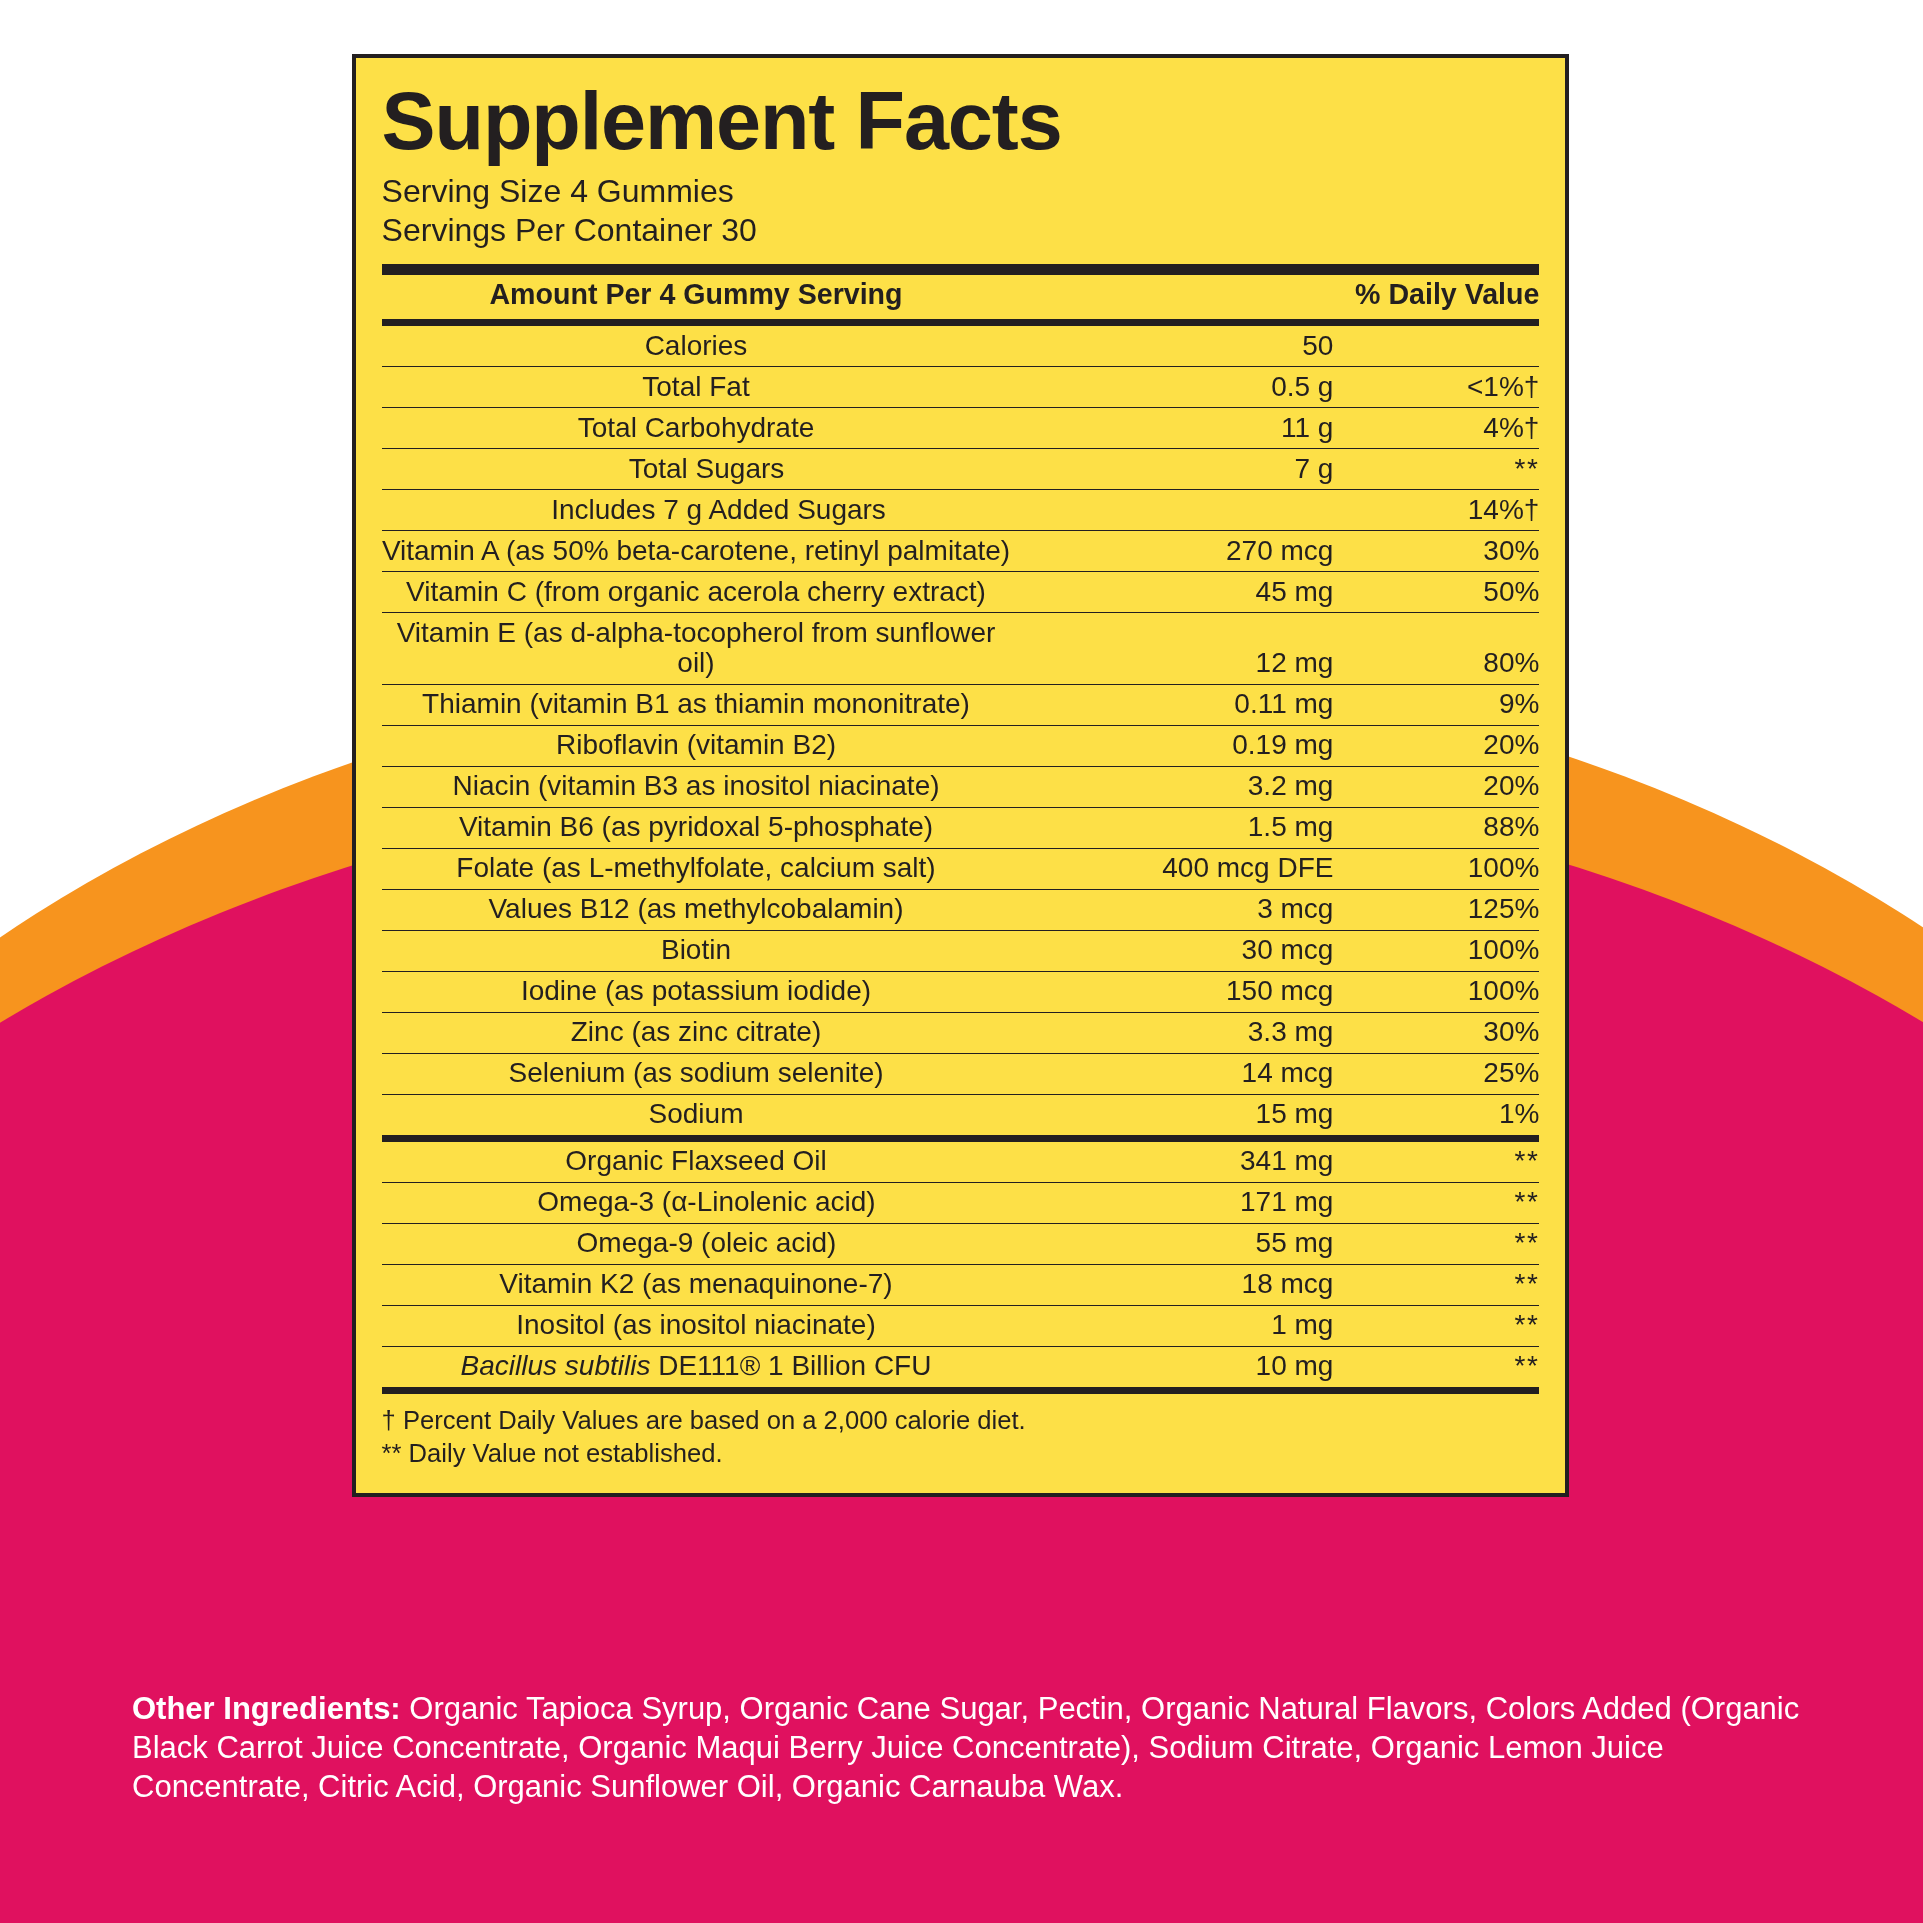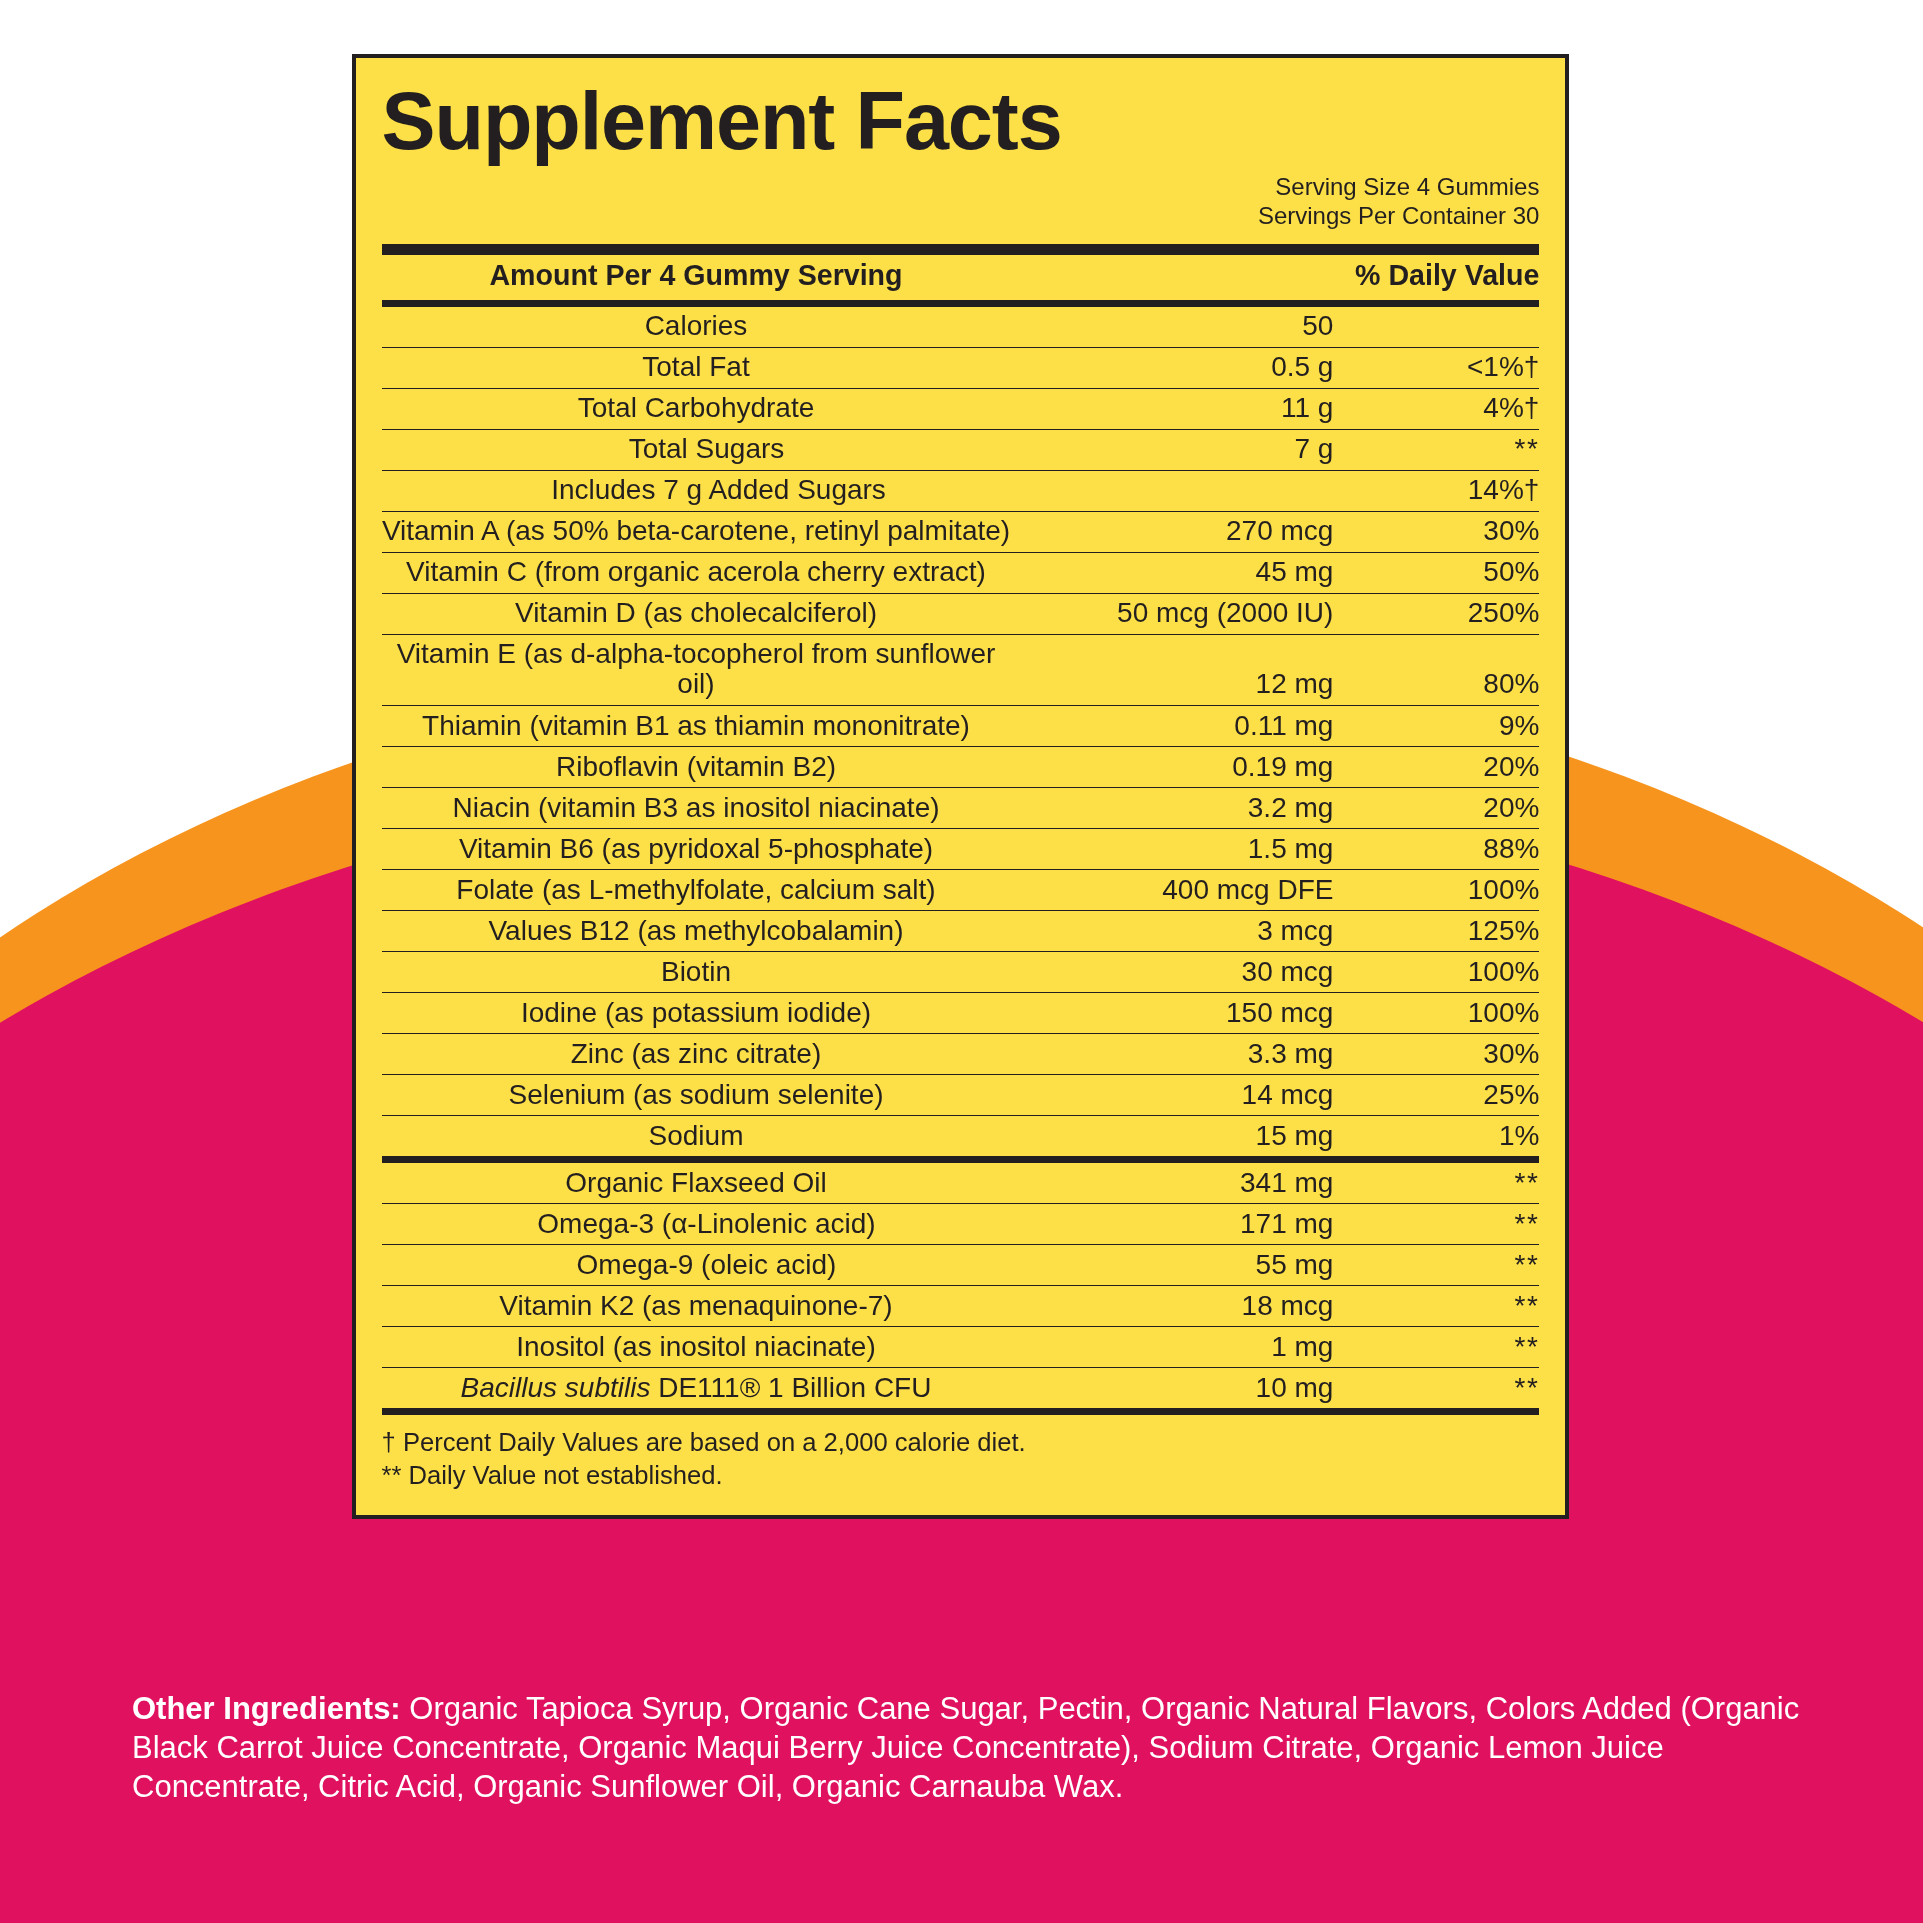--- a/index.html
+++ b/index.html
@@ -65,24 +65,23 @@
   .title {
     font-size: 81px;
     line-height: 1.0;
     font-weight: bold;
     letter-spacing: -1.1px;
     color: #231f20;
     margin: 6px 0 10.5px 0;
     white-space: nowrap;
   }
   .serving-line {
-    font-size: 24px;
+    font-size: 32px;
     line-height: 1.22;
     color: #231f20;
-    text-align: right;
   }
   .rule-thick {
     height: 11.3px;
     background: #231f20;
     margin-top: 13.5px;
   }
   .rule-med {
     height: 6.8px;
     background: #231f20;
   }
@@ -202,25 +201,20 @@
           <td class="c-name">Vitamin A (as 50% beta-carotene, retinyl palmitate)</td>
           <td class="c-amt">270 mcg</td>
           <td class="c-dv">30%</td>
         </tr>
         <tr>
           <td class="c-name">Vitamin C (from organic acerola cherry extract)</td>
           <td class="c-amt">45 mg</td>
           <td class="c-dv">50%</td>
         </tr>
         <tr>
-          <td class="c-name">Vitamin D (as cholecalciferol)</td>
-          <td class="c-amt">50 mcg (2000 IU)</td>
-          <td class="c-dv">250%</td>
-        </tr>
-        <tr>
           <td class="c-name">Vitamin E (as d-alpha-tocopherol from sunflower oil)</td>
           <td class="c-amt">12 mg</td>
           <td class="c-dv">80%</td>
         </tr>
         <tr>
           <td class="c-name">Thiamin (vitamin B1 as thiamin mononitrate)</td>
           <td class="c-amt">0.11 mg</td>
           <td class="c-dv">9%</td>
         </tr>
         <tr>

